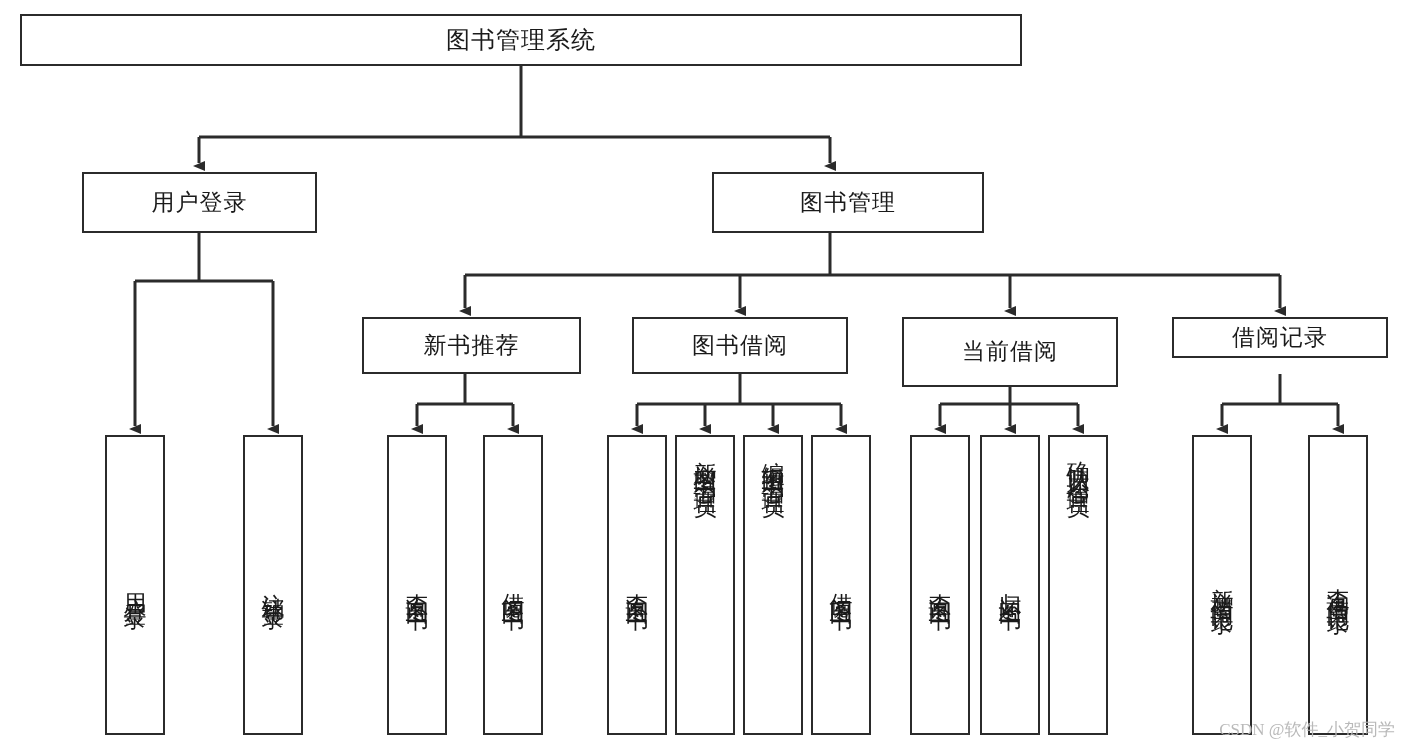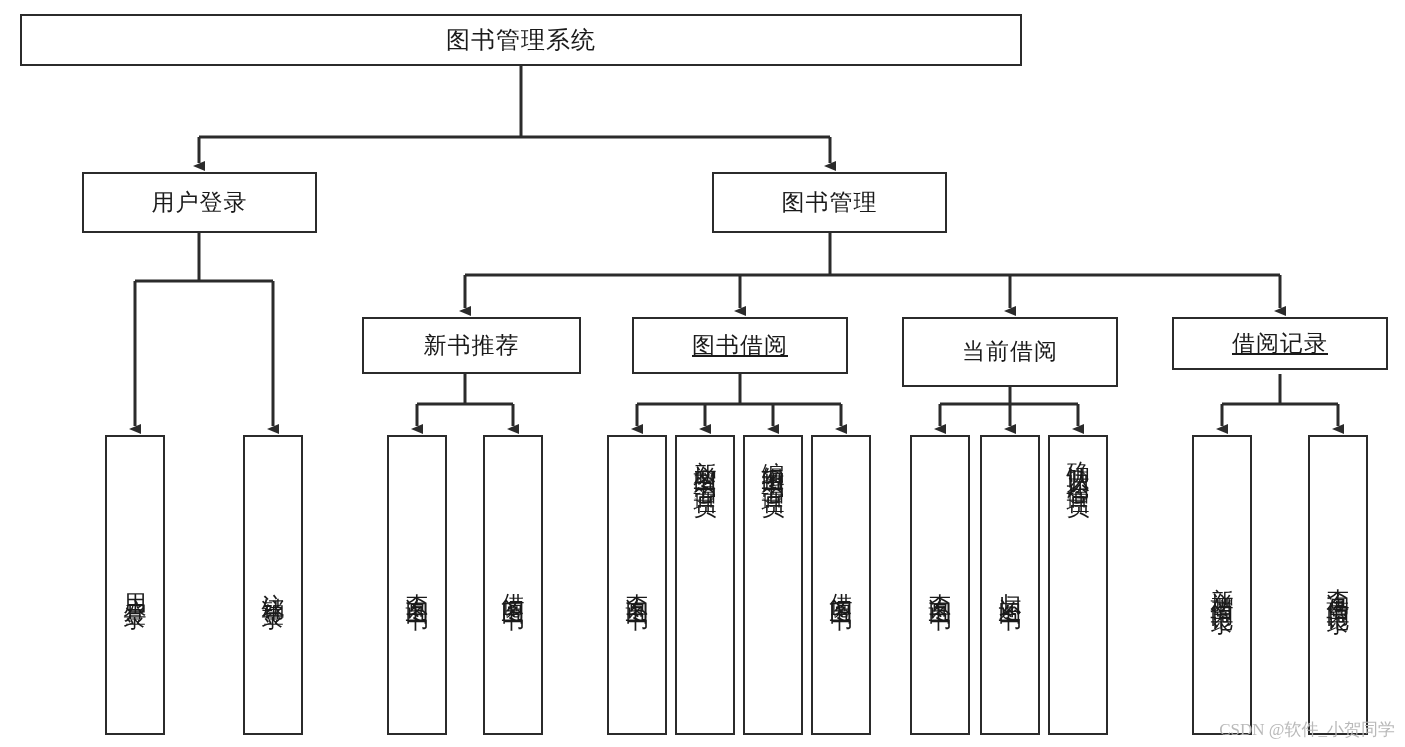--- a/index.html
+++ b/index.html
@@ -107,37 +107,37 @@
   </svg>
 
   <div class="node root horiz" style="left:20px;top:14px;width:1002px;height:52px;">
     <span class="node-label">图书管理系统</span>
   </div>
 
   <div class="node horiz" style="left:82px;top:172px;width:235px;height:61px;">
     <span class="node-label">用户登录</span>
   </div>
 
-  <div class="node horiz" style="left:712px;top:172px;width:235px;height:61px;">
+  <div class="node horiz" style="left:712px;top:172px;width:272px;height:61px;">
     <span class="node-label">图书管理</span>
   </div>
 
   <div class="node horiz" style="left:362px;top:317px;width:219px;height:57px;">
     <span class="node-label">新书推荐</span>
   </div>
 
-  <div class="node horiz" style="left:632px;top:317px;width:216px;height:57px;text-decoration:underline;">
+  <div class="node horiz" style="left:632px;top:317px;width:216px;height:57px;">
     <span class="node-label">图书借阅</span>
   </div>
 
   <div class="node horiz" style="left:902px;top:317px;width:216px;height:70px;font-family:Liberation Serif, serif;">
     <span class="node-label">当前借阅</span>
   </div>
 
-  <div class="node horiz" style="left:1172px;top:317px;width:216px;height:53px;text-decoration:underline;">
+  <div class="node horiz" style="left:1172px;top:317px;width:216px;height:41px;">
     <span class="node-label">借阅记录</span>
   </div>
 
   <div class="node leaf tall-center" style="left:105px;top:435px;width:60px;height:300px;">
     <span class="node-label">用户登录</span>
   </div>
 
   <div class="node leaf tall-center" style="left:243px;top:435px;width:60px;height:300px;">
     <span class="node-label">注销登录</span>
   </div>

